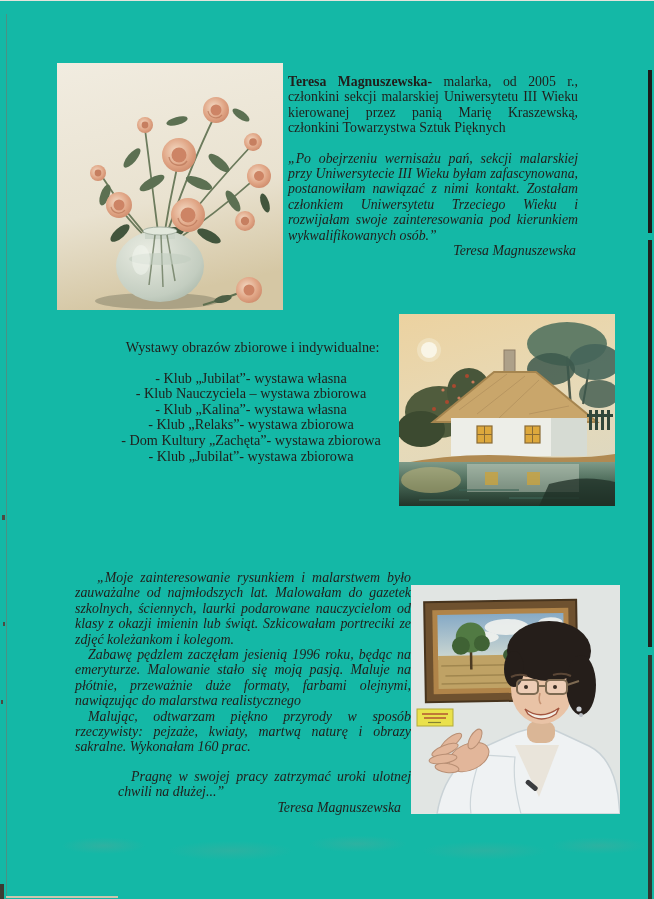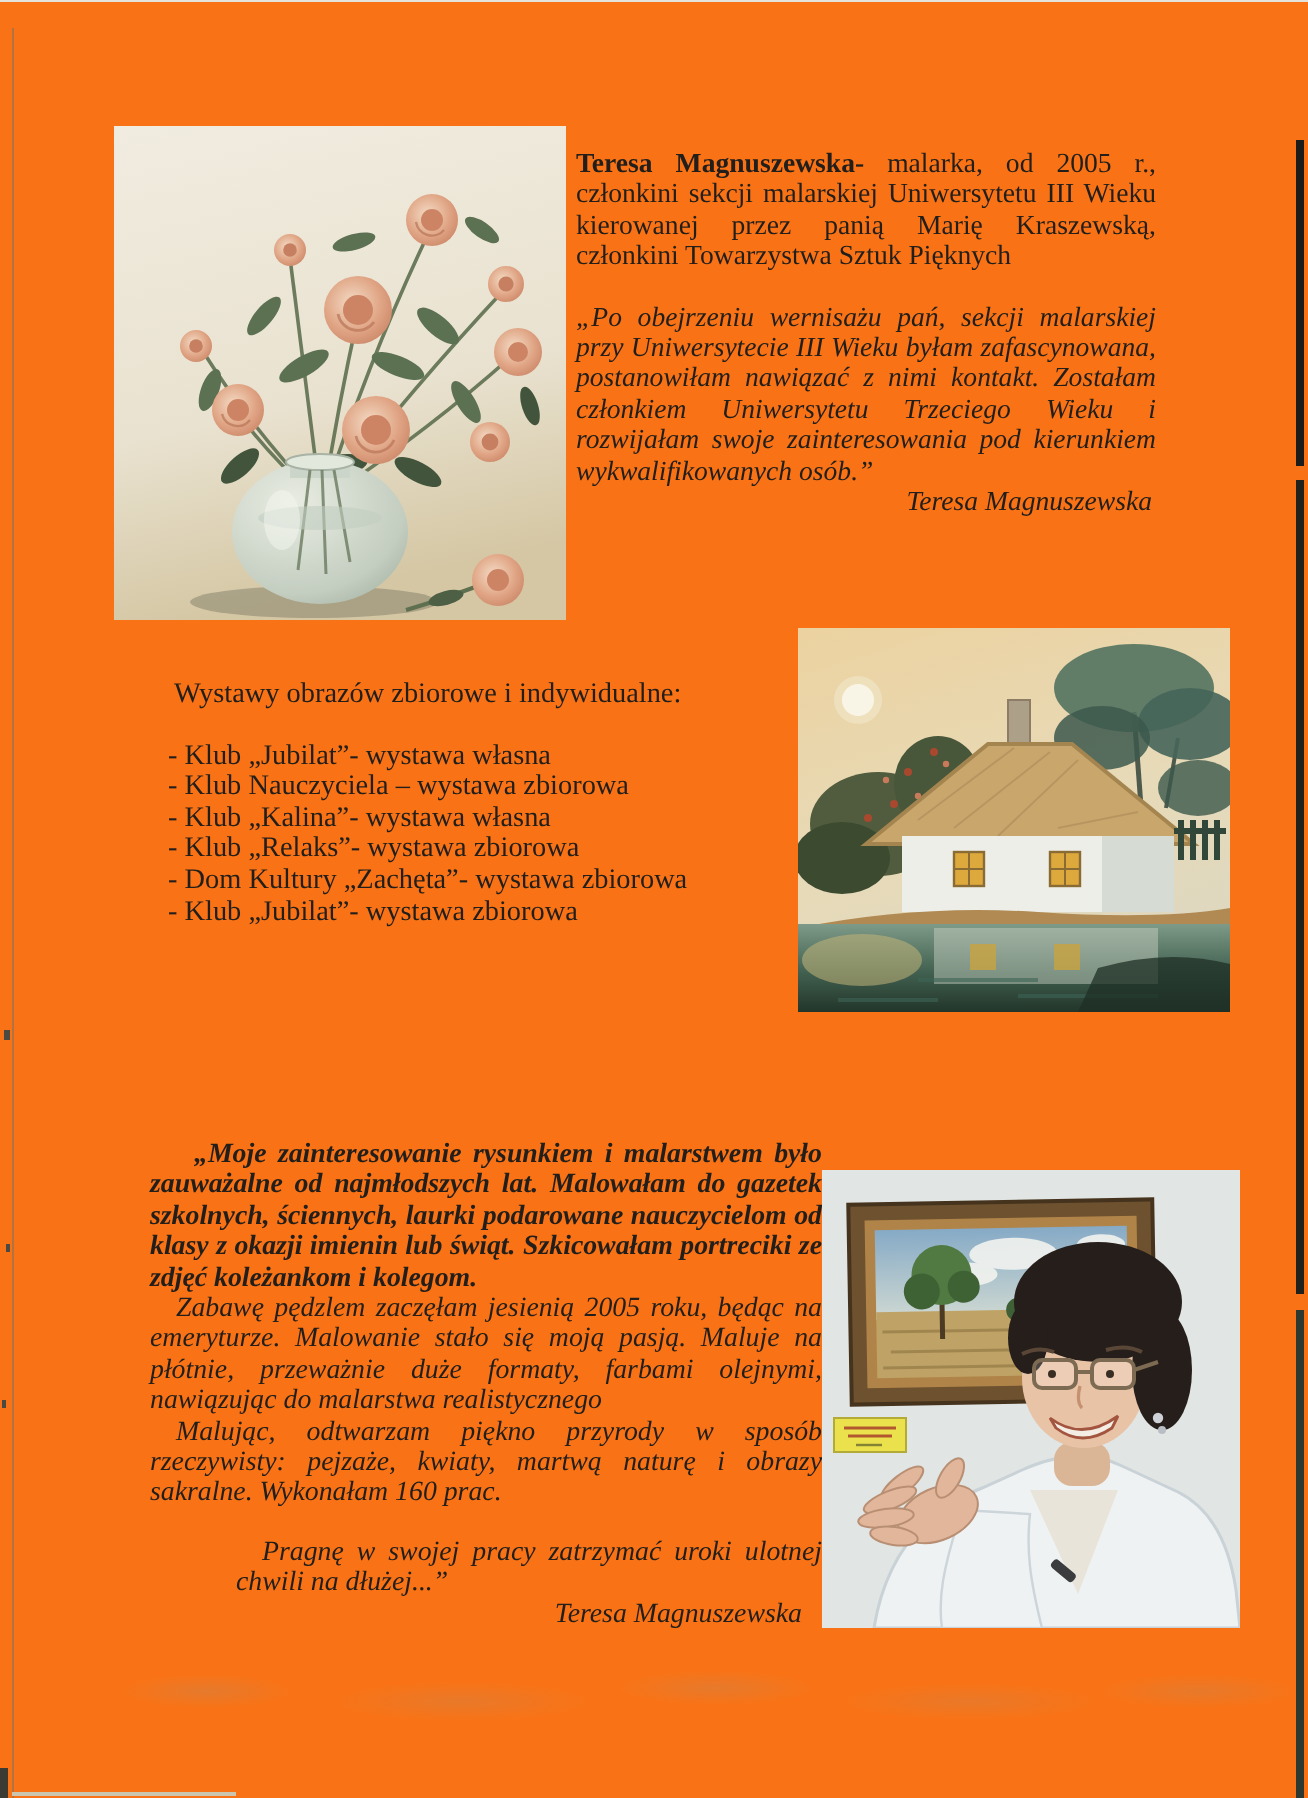--- a/index.html
+++ b/index.html
@@ -1,36 +1,36 @@
 <!DOCTYPE html>
 <html><head>
 <meta charset="utf-8">
 <style>
   html,body{margin:0;padding:0;background:#ffffff;}
   .page{
     position:relative;width:654px;height:899px;overflow:hidden;
-    background:#f97316;
+    background:#14b8a6;
     font-family:"Liberation Serif", serif;
     color:#211e1b;
   }
   .abs{position:absolute;}
-  p{margin:0;}
+  p{margin:0;text-align:center;}
   .justify{text-align:justify;}
   .it{font-style:italic;}
 
   
   .intro{left:288px;top:74px;width:290px;font-size:13.8px;line-height:15.4px;}
   .intro .quote{margin-top:15px;}
   .intro .sig{text-align:right;padding-right:2px;}
 
   .exhibitions{left:84px;top:340px;width:334px;font-size:14.2px;line-height:15.6px;}
   .exhibitions .heading{margin-bottom:15px;padding-left:3px;}
 
   .memoir{left:75px;top:570px;width:336px;font-size:13.9px;line-height:15.4px;}
-  .memoir .p1{text-indent:22px;font-weight:bold;}
+  .memoir .p1{text-indent:22px;}
   .memoir .p2,.memoir .p3,.memoir .p4{text-indent:13px;}
   .memoir .p4{margin-top:14px;margin-left:43px;}
   .memoir .sig{text-align:right;padding-right:10px;}
 
   
   figure{margin:0;padding:0;}
   .art svg{display:block;width:100%;height:100%;}
   .fig-roses{left:57px;top:63px;width:226px;height:247px;}
   .fig-cottage{left:399px;top:314px;width:216px;height:192px;}
   .fig-photo{left:411px;top:585px;width:209px;height:229px;}
@@ -272,21 +272,21 @@
         <rect x="128" y="158" width="13" height="13" fill="#c9a23f" opacity="0.8"></rect>
         <ellipse cx="32" cy="166" rx="30" ry="13" fill="#c3b579" opacity="0.55"></ellipse>
         <path d="M60,176 h60 M110,184 h70 M20,186 h50" stroke="#3c6456" stroke-width="2" opacity="0.6"></path>
         <path d="M150,170 Q185,160 216,168 L216,192 L140,192 Z" fill="#1f2f26" opacity="0.75"></path>
       </g>
     </svg>
   </figure>
 
   <section class="abs memoir">
     <p class="justify it p1">„Moje zainteresowanie rysunkiem i malarstwem było zauważalne od najmłodszych lat. Malowałam do gazetek szkolnych, ściennych, laurki podarowane nauczycielom od klasy z okazji imienin lub świąt. Szkicowałam portreciki ze zdjęć koleżankom i kolegom.</p>
-    <p class="justify it p2">Zabawę pędzlem zaczęłam jesienią 2005 roku, będąc na emeryturze. Malowanie stało się moją pasją. Maluje na płótnie, przeważnie duże formaty, farbami olejnymi, nawiązując do malarstwa realistycznego</p>
+    <p class="justify it p2">Zabawę pędzlem zaczęłam jesienią 1996 roku, będąc na emeryturze. Malowanie stało się moją pasją. Maluje na płótnie, przeważnie duże formaty, farbami olejnymi, nawiązując do malarstwa realistycznego</p>
     <p class="justify it p3">Malując, odtwarzam piękno przyrody w sposób rzeczywisty: pejzaże, kwiaty, martwą naturę i obrazy sakralne. Wykonałam 160 prac.</p>
     <p class="justify it p4">Pragnę w swojej pracy zatrzymać uroki ulotnej chwili na dłużej...”</p>
     <p class="it sig">Teresa Magnuszewska</p>
   </section>
 
   <figure class="abs art fig-photo" aria-label="artist-with-framed-painting-photo">
     <svg viewBox="0 0 209 229">
       <defs>
         <linearGradient id="pskyG" x1="0" y1="0" x2="0" y2="1">
           <stop offset="0" stop-color="#86aac6"></stop>

